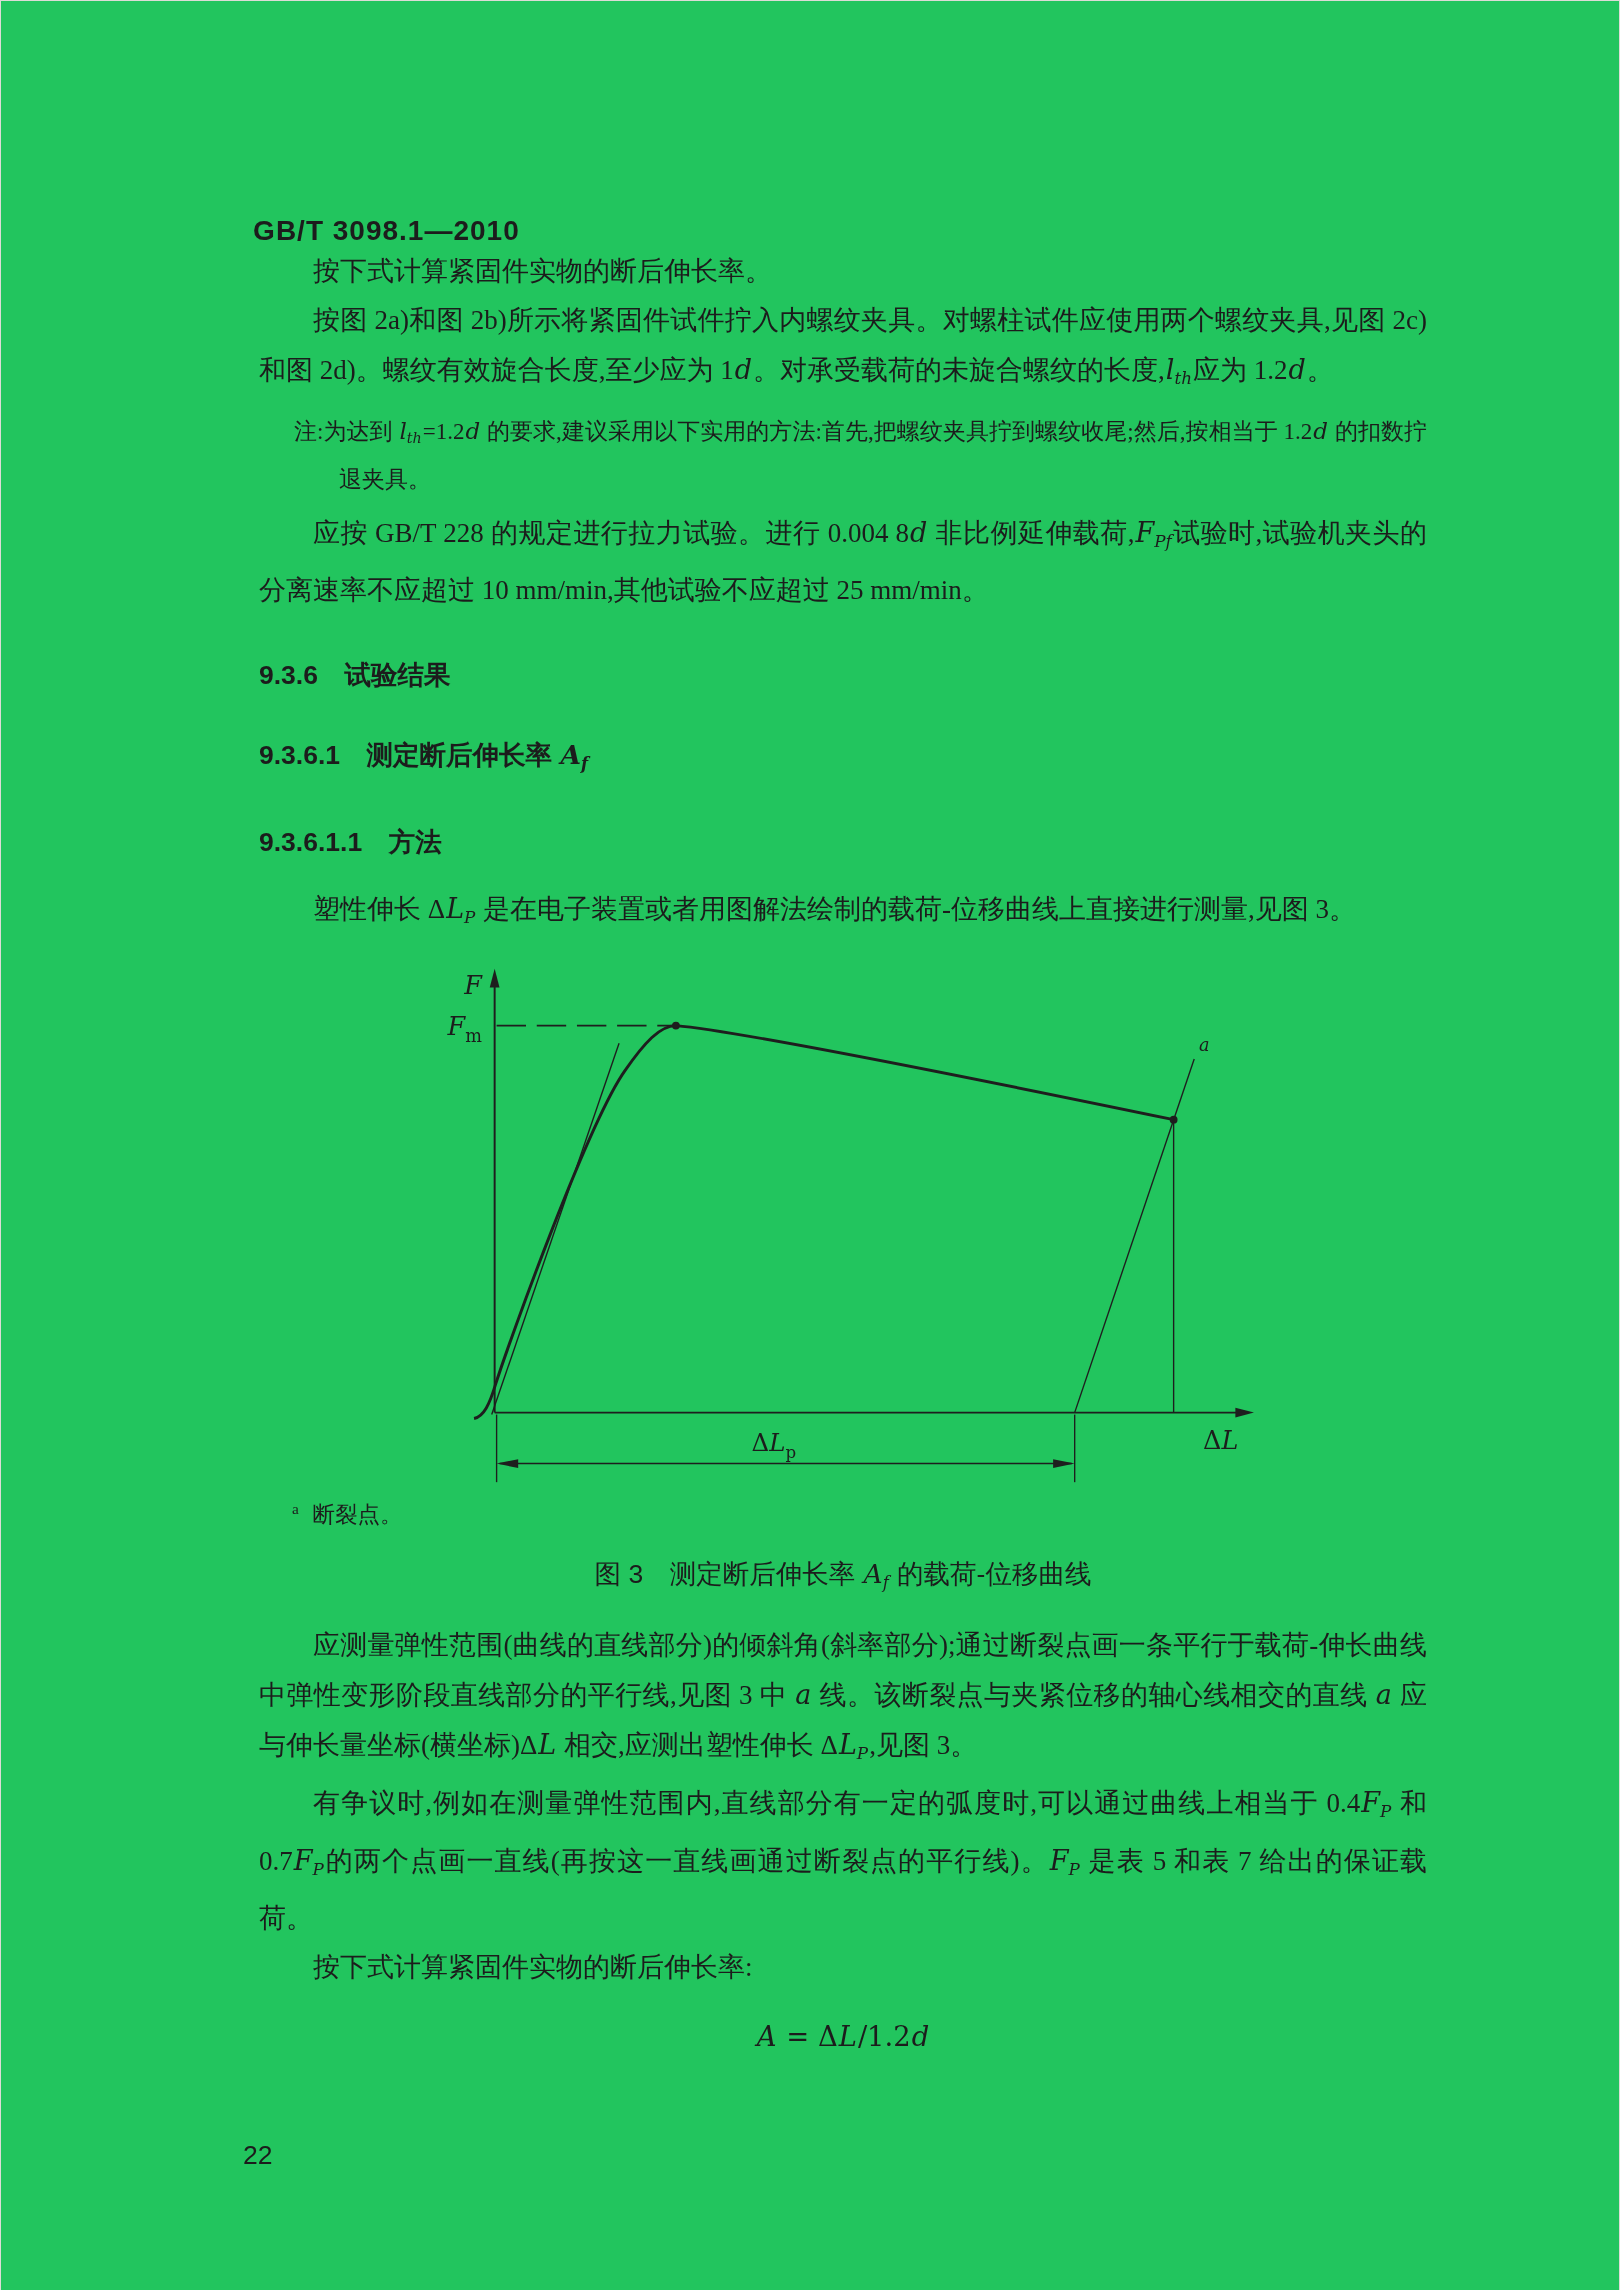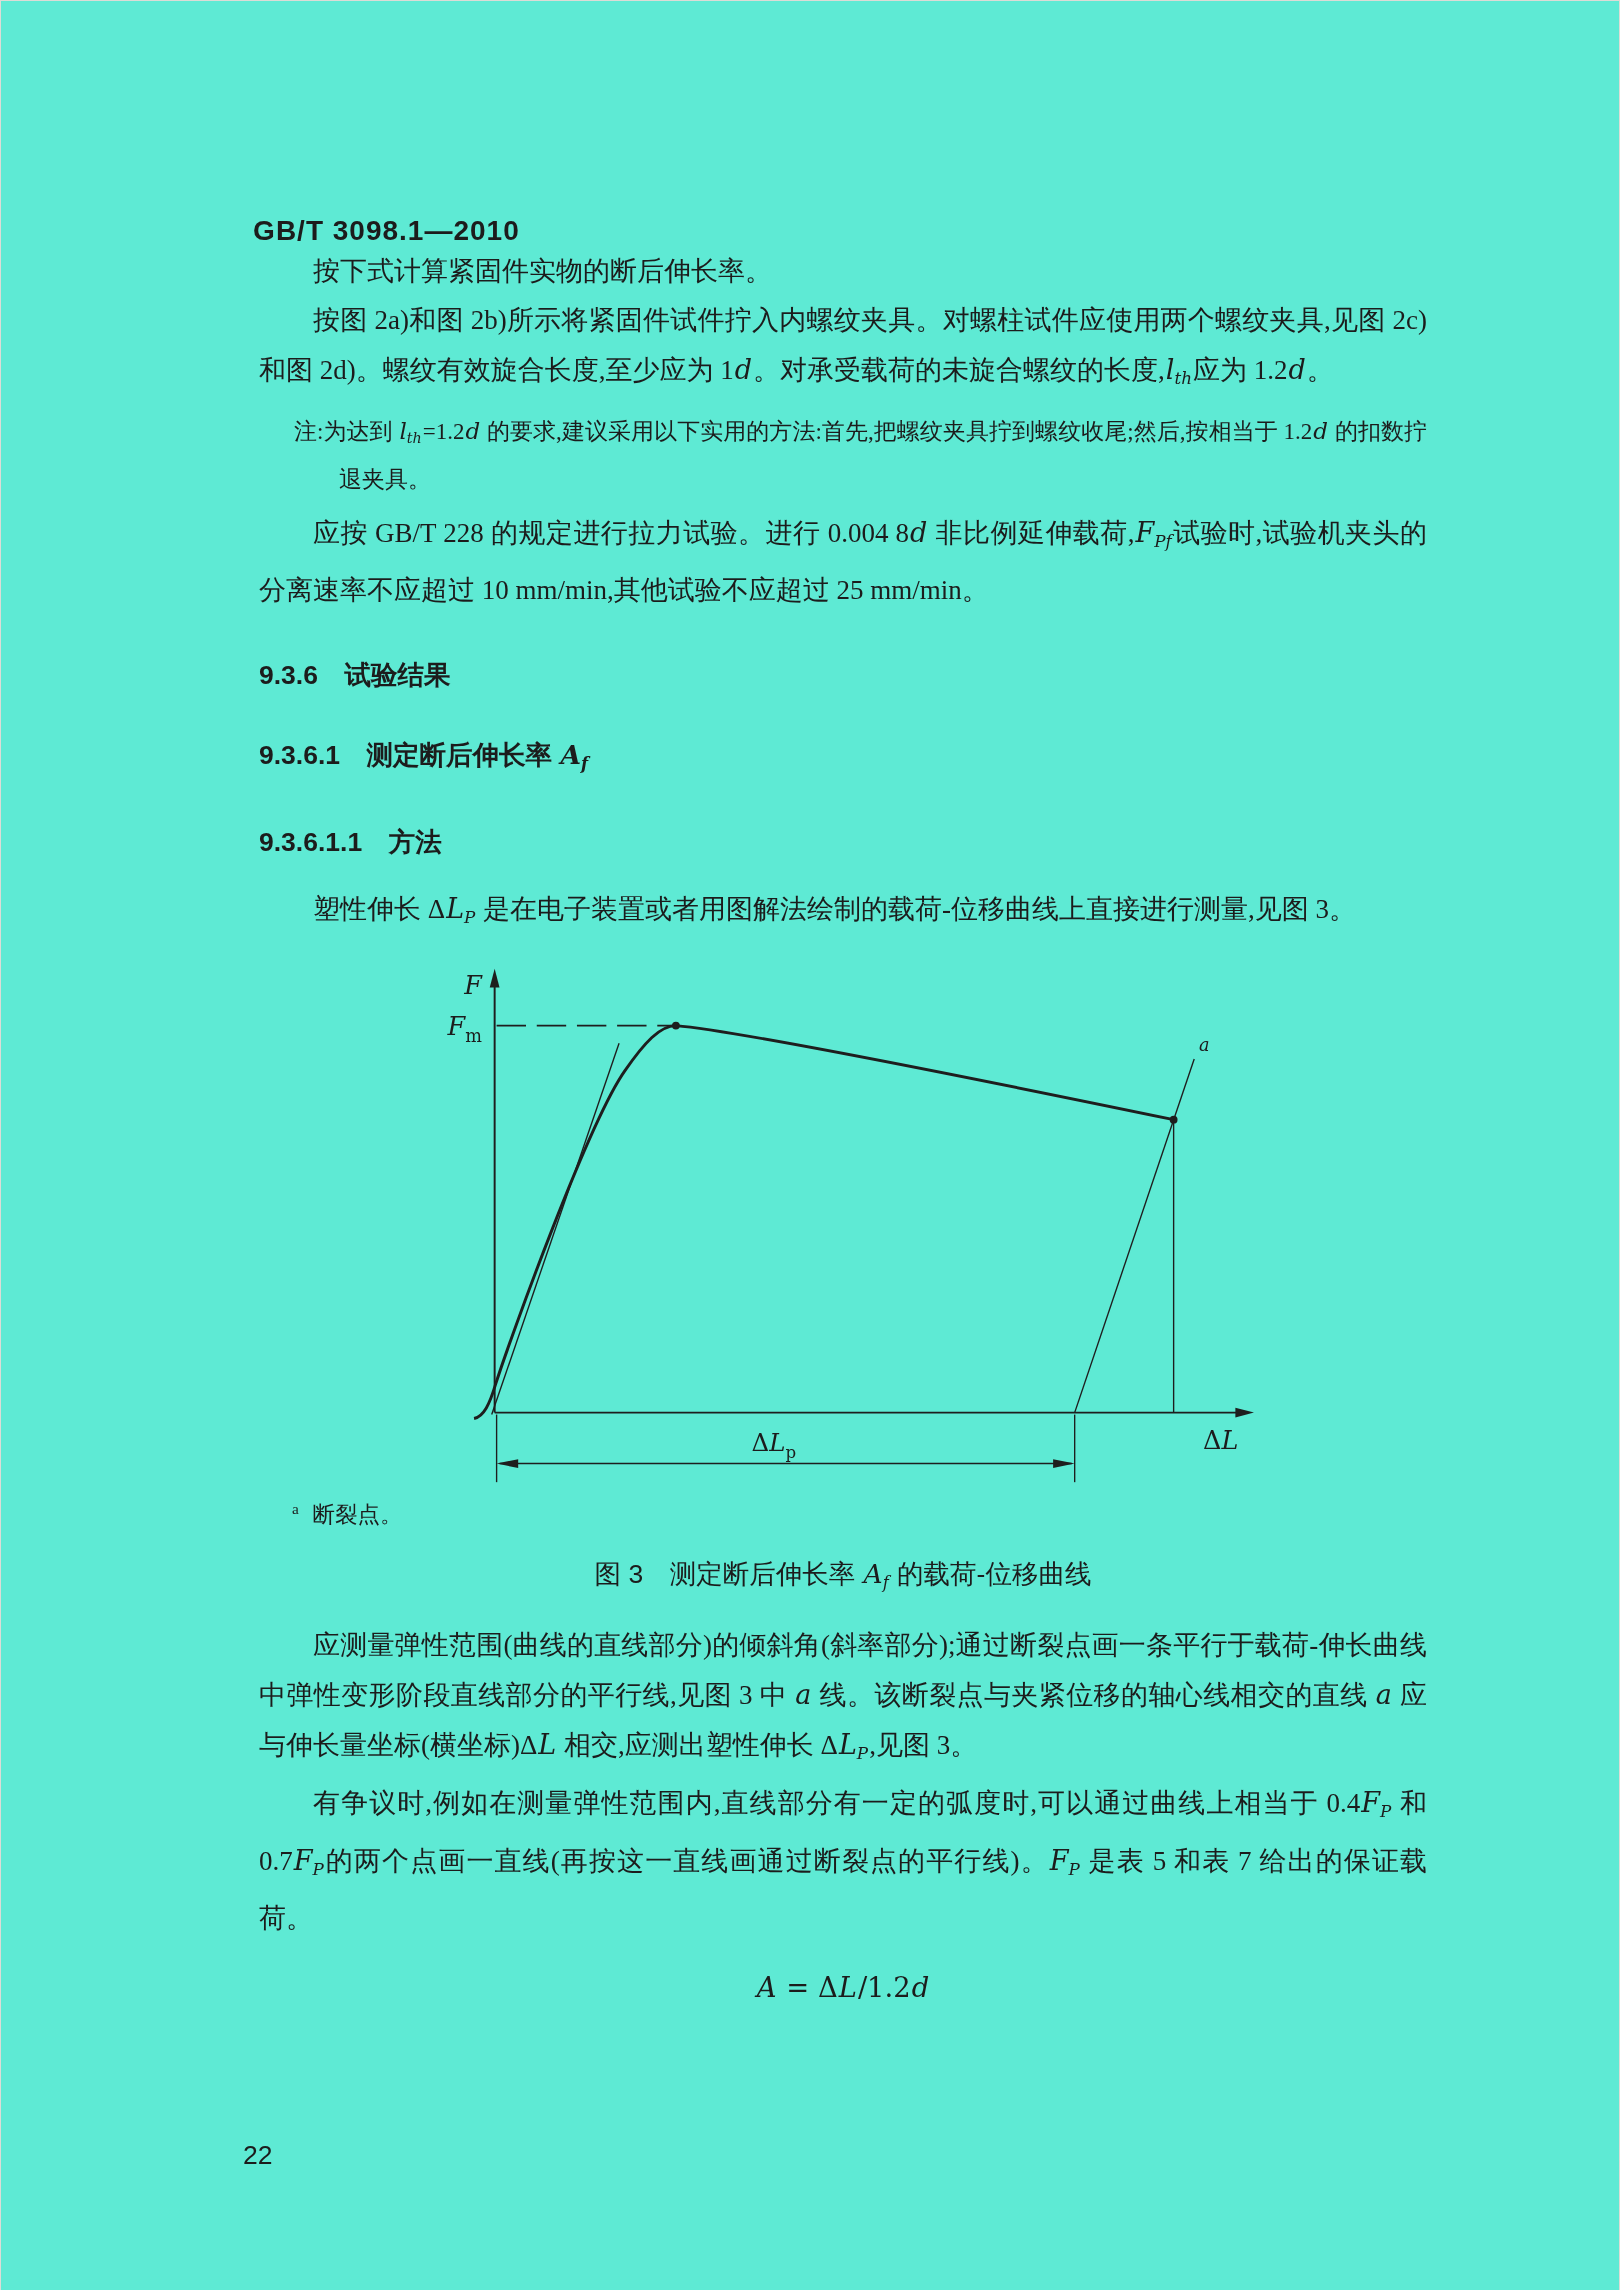--- a/index.html
+++ b/index.html
@@ -1,18 +1,18 @@
 <!DOCTYPE html>
 <html><head>
 <meta charset="utf-8">
 <style>
   html,body { margin:0; padding:0; background:#ffffff; }
   .page {
     position:relative; width:1620px; height:2291px;
-    background:#5eead4; border:1px solid #dcdcd6; box-sizing:border-box;
+    background:#22c55e; border:1px solid #dcdcd6; box-sizing:border-box;
     font-family:"Liberation Serif","DejaVu Serif",serif; color:#1c1c1c;
     overflow:hidden;
   }
   .content { position:absolute; left:258px; top:214px; width:1168px; }
   .doc-header {
     font-family:"Liberation Sans","DejaVu Sans",sans-serif;
     font-weight:700; font-size:28px; letter-spacing:1px; margin:0 0 0 -5.9px;
   }
   .heading {
     font-family:"Liberation Sans","DejaVu Sans",sans-serif;
@@ -121,20 +121,21 @@
           <tspan>Δ</tspan><tspan font-style="italic">L</tspan><tspan dy="7" font-size="17">p</tspan>
         </text>
       </svg>
     </div>
 
     <div>
         <p class="footnote"><sup>a</sup>断裂点。</p>
         <p class="caption">图 3　测定断后伸长率 <i class="var">A<sub>f</sub></i> 的载荷-位移曲线</p>
         <p class="para">应测量弹性范围(曲线的直线部分)的倾斜角(斜率部分);通过断裂点画一条平行于载荷-伸长曲线中弹性变形阶段直线部分的平行线,见图 3 中 <i class="var">a</i> 线。该断裂点与夹紧位移的轴心线相交的直线 <i class="var">a</i> 应与伸长量坐标(横坐标)Δ<i class="var">L</i> 相交,应测出塑性伸长 Δ<i class="var">L<sub>P</sub></i>,见图 3。</p>
         <p class="para">有争议时,例如在测量弹性范围内,直线部分有一定的弧度时,可以通过曲线上相当于 0.4<i class="var">F<sub>P</sub></i> 和 0.7<i class="var">F<sub>P</sub></i>的两个点画一直线(再按这一直线画通过断裂点的平行线)。<i class="var">F<sub>P</sub></i> 是表 5 和表 7 给出的保证载荷。</p>
+        <p class="para">按下式计算紧固件实物的断后伸长率:</p>
         <p class="formula"><i class="var">A</i> = Δ<i class="var">L</i>/1.2<i class="var">d</i></p>
       </div>
 
   </div>
 
   <div class="page-number">22</div>
 </div>
 
 
 </body></html>

